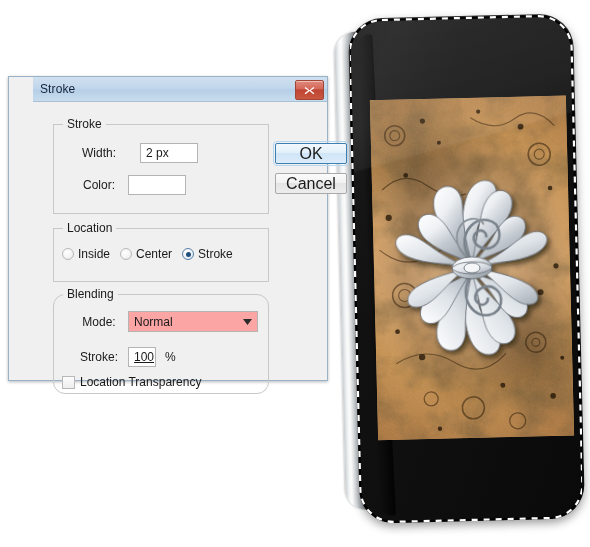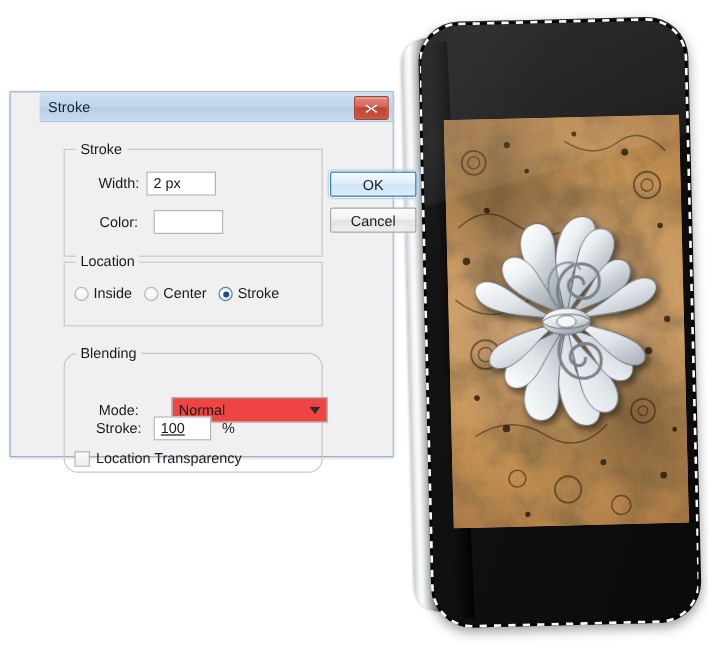--- a/index.html
+++ b/index.html
@@ -79,21 +79,21 @@
     top: -8px;
     left: 9px;
     background: #f0f0f0;
     padding: 0 4px;
     font-size: 12px;
     color: #1a1a1a;
     user-select: none;
   }
 
   #gb-stroke   { left: 20px; top: 22px;  width: 216px; height: 90px; }
-  #gb-location { left: 20px; top: 116px; width: 216px; height: 54px; }
+  #gb-location { left: 20px; top: 126px; width: 216px; height: 54px; }
   #gb-blending { left: 20px; top: 192px; width: 216px; height: 100px; border-radius: 12px; }
 
   .field-row {
     position: absolute;
     display: flex;
     align-items: center;
     font-size: 12px;
     color: #1a1a1a;
   }
   .field-label {
@@ -109,42 +109,42 @@
     color: #1a1a1a;
     padding: 2px 0 2px 5px;
     height: 20px;
     line-height: 15px;
     display: flex;
     align-items: center;
     cursor: text;
   }
   #width-row  { left: 22px; top: 18px; }
   #width-row .field-label { width: 46px; }
-  #width-input { width: 58px; margin-left: 0; }
+  #width-input { width: 58px; margin-left: 18px; }
 
   #color-row  { left: 22px; top: 50px; }
   #color-row .field-label { width: 46px; }
   #color-swatch {
     width: 58px; height: 20px; margin-left: 6px;
     background: #ffffff; border: 1px solid #b4b4b4;
     box-sizing: border-box; cursor: pointer;
   }
 
   
   #radio-row {
     position: absolute;
     left: 8px; top: 18px;
     display: flex;
     align-items: center;
     gap: 10px;
     font-size: 12px;
   }
   .radio-item {
     display: flex;
-    align-items: flex-end;
+    align-items: center;
     gap: 4px;
     cursor: pointer;
     color: #1a1a1a;
   }
   .radio-mark {
     width: 12px; height: 12px;
     border-radius: 50%;
     box-sizing: border-box;
     border: 1px solid #b8b8b8;
     background: radial-gradient(circle at 40% 35%, #ffffff 0%, #f2f2f2 60%, #e2e2e2 100%);
@@ -156,39 +156,39 @@
     background: radial-gradient(circle at 40% 35%, #ffffff 0%, #eef3f8 55%, #cfdced 100%);
   }
   .radio-item.selected .radio-mark::after {
     content: "";
     width: 5px; height: 5px;
     border-radius: 50%;
     background: #1f4e7a;
   }
 
   
-  #mode-row { left: 22px; top: 36px; gap: 15px; }
+  #mode-row { left: 22px; top: 16px; }
   #mode-row .field-label { width: 46px; }
   #mode-combo {
     width: 130px; height: 21px; margin-left: 6px;
-    background: #ef4444;
+    background: #fca5a5;
     border: 1px solid #b4b4b4;
     box-sizing: border-box;
     display: flex; align-items: center;
     justify-content: space-between;
     padding: 0 5px 0 5px;
     font-size: 12px;
     color: #1a1a1a;
     cursor: pointer;
   }
   #combo-arrow { display: block; }
 
   #opacity-row { left: 22px; top: 52px; }
   #opacity-row .field-label { width: 46px; }
-  #opacity-input { width: 48px; margin-left: 6px; text-decoration: underline; }
+  #opacity-input { width: 28px; margin-left: 6px; text-decoration: underline; }
   #percent-sign { margin-left: 9px; user-select: none; }
 
   #preserve-row {
     position: absolute;
     left: 8px; top: 80px;
     display: flex; align-items: center; gap: 5px;
     font-size: 12px; color: #1a1a1a;
     cursor: pointer;
   }
   .check-mark {
@@ -196,21 +196,21 @@
     box-sizing: border-box;
     border: 1px solid #b8b8b8;
     background: linear-gradient(to bottom, #fcfcfc 0%, #eeeeee 100%);
     flex: none;
   }
 
   
   .dlg-button {
     position: absolute;
     width: 72px; height: 21px;
-    font-size: 12px;
+    font-size: 16px;
     color: #1a1a1a;
     display: flex; align-items: center; justify-content: center;
     box-sizing: border-box;
     cursor: pointer;
     user-select: none;
   }
   #ok-button {
     left: 242px; top: 41px;
     border: 1px solid #3c7fb1;
     border-radius: 2px;

